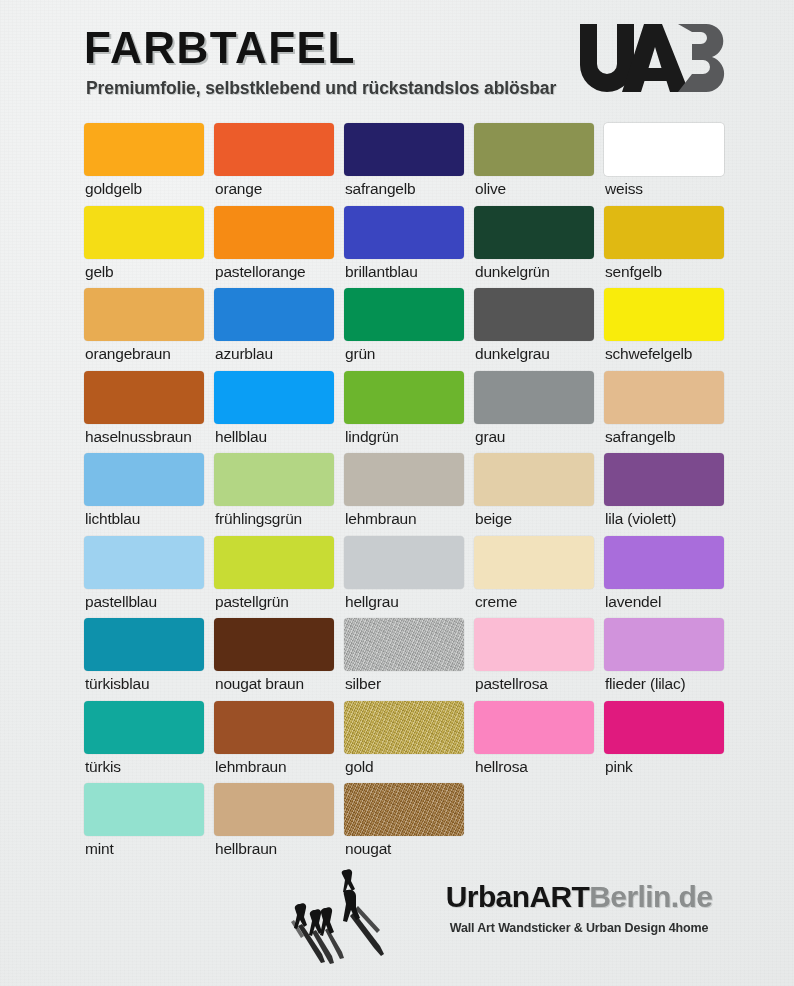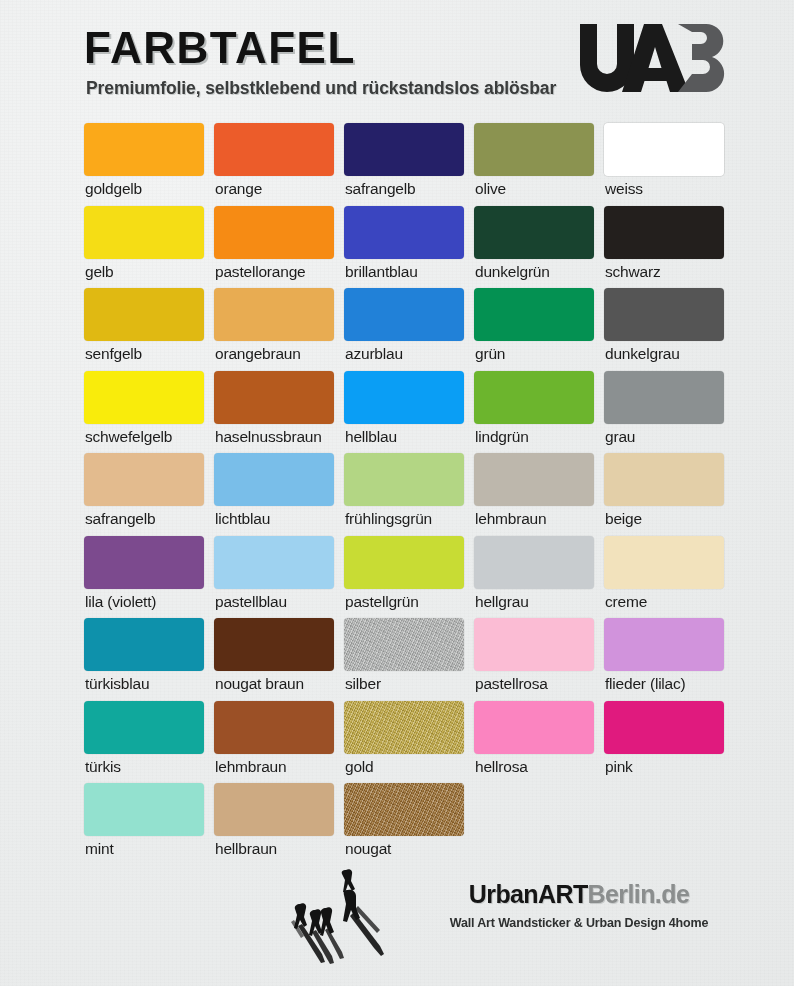--- a/index.html
+++ b/index.html
@@ -130,21 +130,21 @@
   .people svg { display: block; }
 
   .brand {
     position: absolute;
     left: 424px;
     top: 14px;
     width: 310px;
     text-align: center;
   }
   .brand-name {
-    font-size: 25px;
+    font-size: 30px;
     font-weight: bold;
     letter-spacing: -0.6px;
     line-height: 1;
     white-space: nowrap;
     text-shadow: 1px 1px 0 rgba(160,165,165,.45);
   }
   .brand-name .dark { color: #151515; }
   .brand-name .grey { color: #8b8e8e; }
   .brand-tag {
     margin-top: 9px;
@@ -208,24 +208,20 @@
       </div>
       <div class="cell">
         <div class="swatch" style="background-color: rgb(58, 69, 192);"></div>
         <div class="label">brillantblau</div>
       </div>
       <div class="cell">
         <div class="swatch" style="background-color: rgb(24, 67, 47);"></div>
         <div class="label">dunkelgrün</div>
       </div>
       <div class="cell">
-        <div class="swatch" style="background-color: rgb(35, 31, 29);"></div>
-        <div class="label">schwarz</div>
-      </div>
-      <div class="cell">
         <div class="swatch" style="background-color: rgb(224, 185, 18);"></div>
         <div class="label">senfgelb</div>
       </div>
       <div class="cell">
         <div class="swatch" style="background-color: rgb(232, 172, 82);"></div>
         <div class="label">orangebraun</div>
       </div>
       <div class="cell">
         <div class="swatch" style="background-color: rgb(33, 129, 216);"></div>
         <div class="label">azurblau</div>
@@ -290,20 +286,24 @@
         <div class="swatch" style="background-color: rgb(200, 220, 52);"></div>
         <div class="label">pastellgrün</div>
       </div>
       <div class="cell">
         <div class="swatch" style="background-color: rgb(200, 204, 207);"></div>
         <div class="label">hellgrau</div>
       </div>
       <div class="cell">
         <div class="swatch" style="background-color: rgb(242, 226, 188);"></div>
         <div class="label">creme</div>
+      </div>
+      <div class="cell">
+        <div class="swatch" style="background-color: rgb(169, 109, 219);"></div>
+        <div class="label">lavendel</div>
       </div>
       <div class="cell">
         <div class="swatch" style="background-color: rgb(14, 145, 171);"></div>
         <div class="label">türkisblau</div>
       </div>
       <div class="cell">
         <div class="swatch" style="background-color: rgb(92, 45, 20);"></div>
         <div class="label">nougat braun</div>
       </div>
       <div class="cell">

